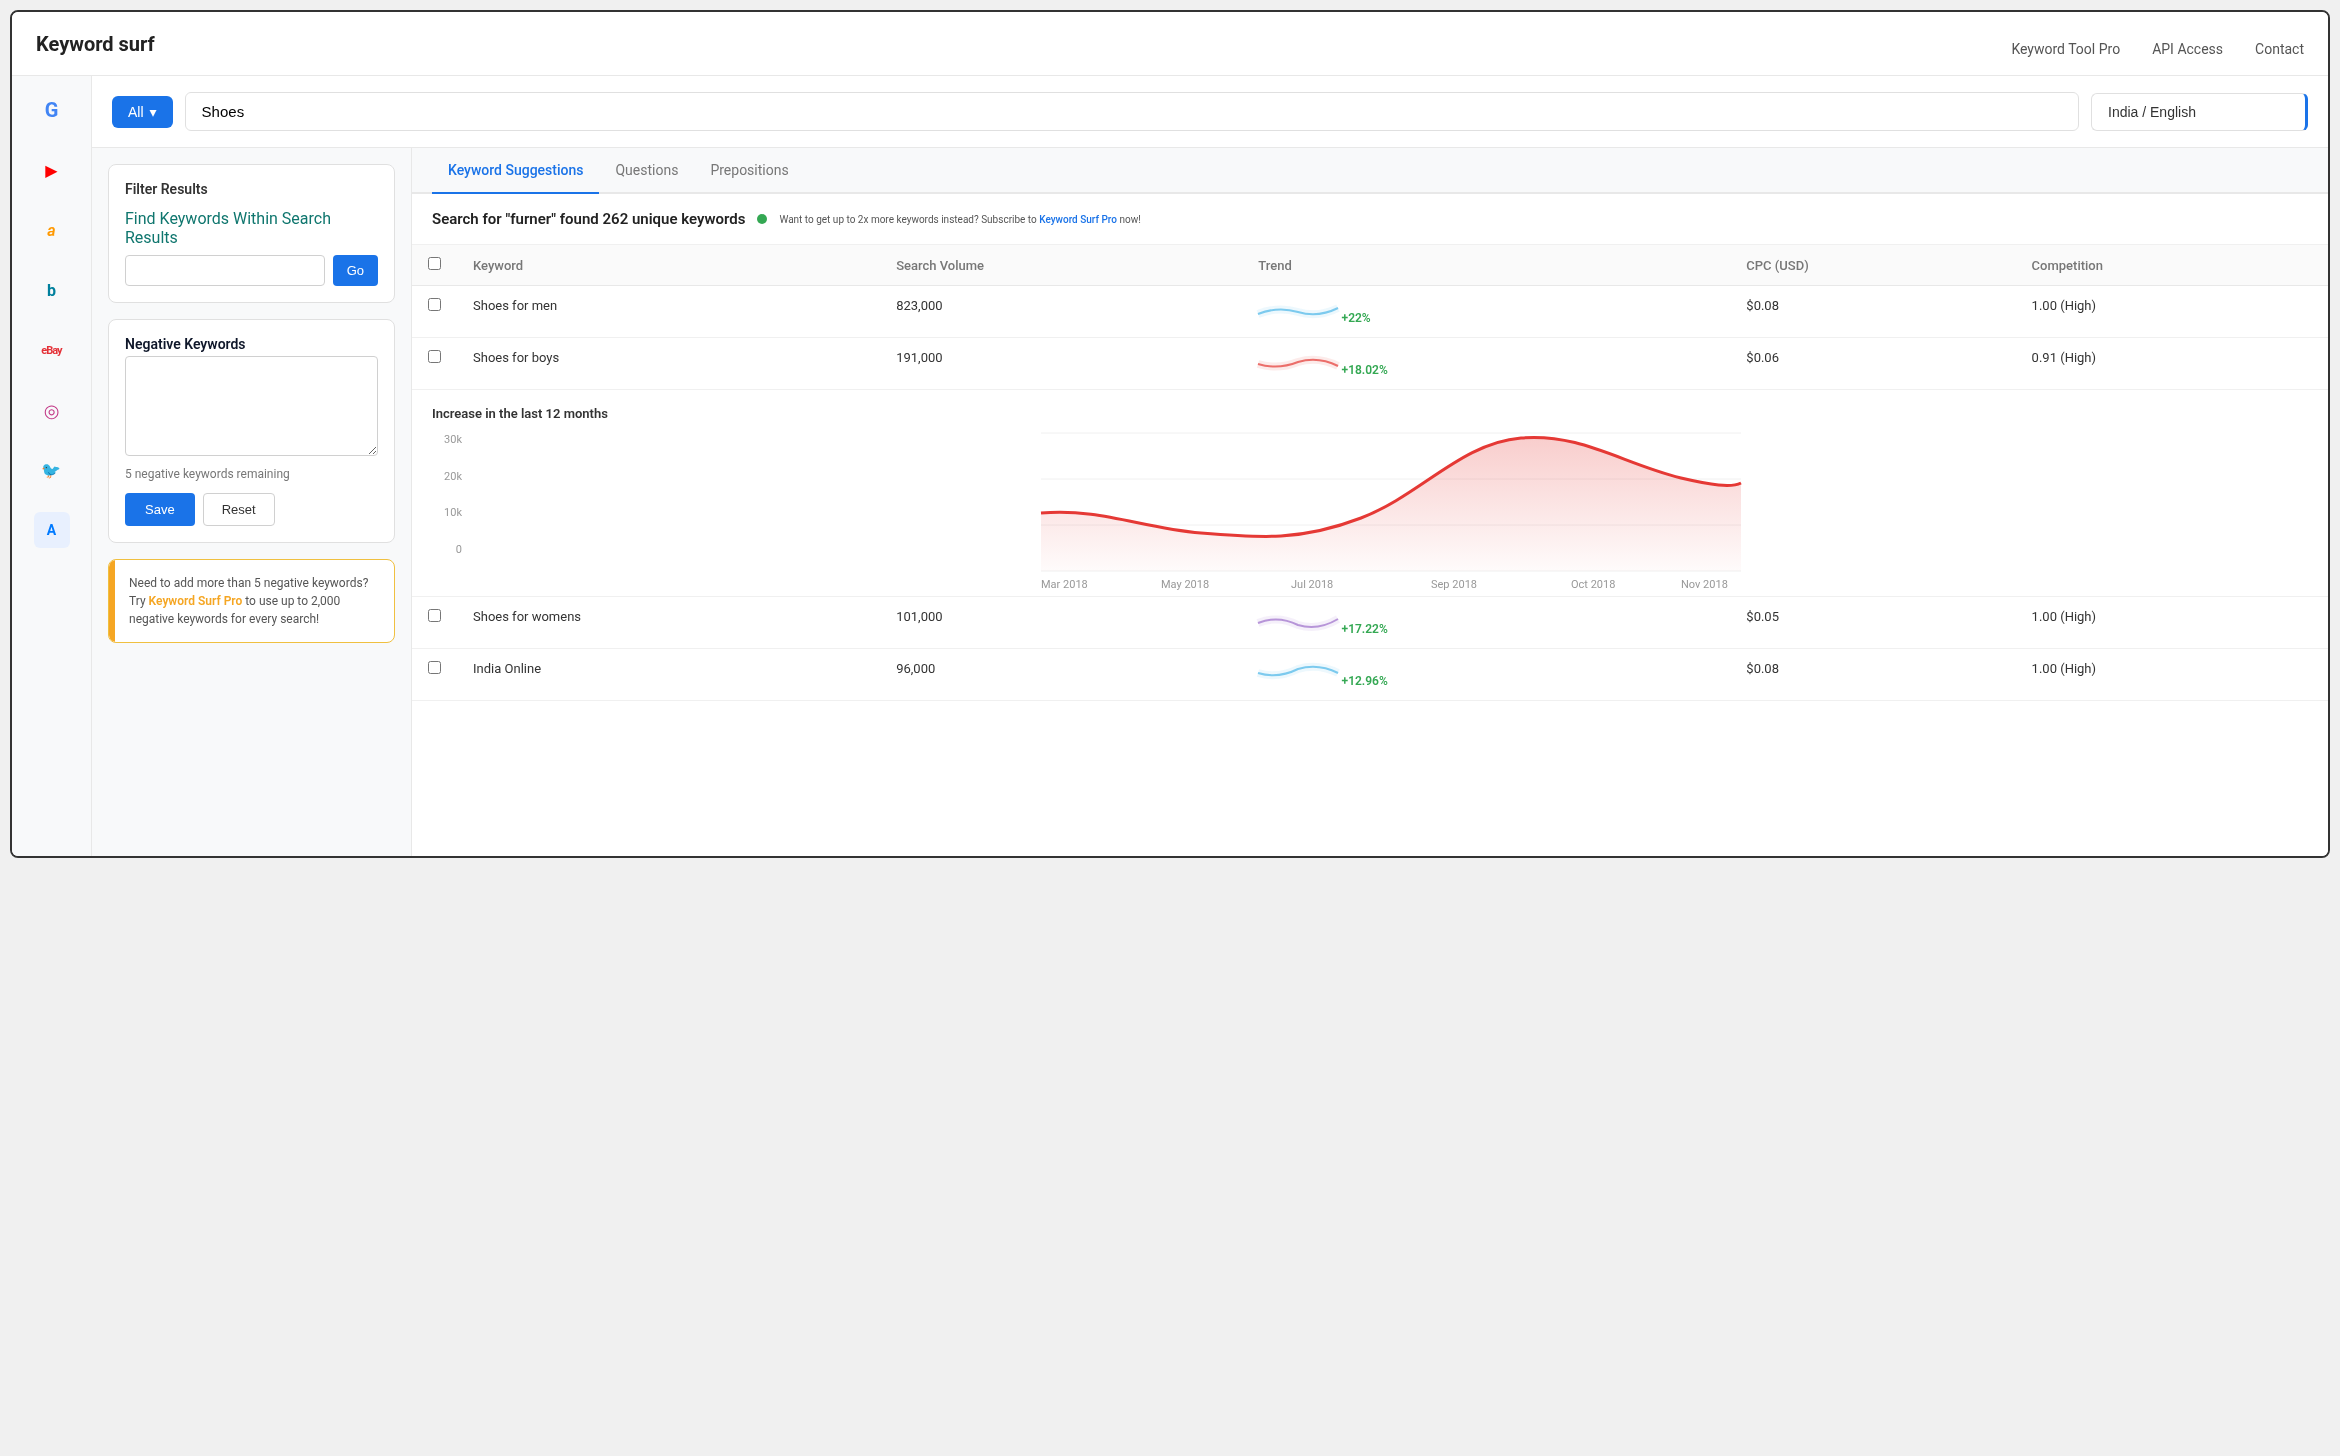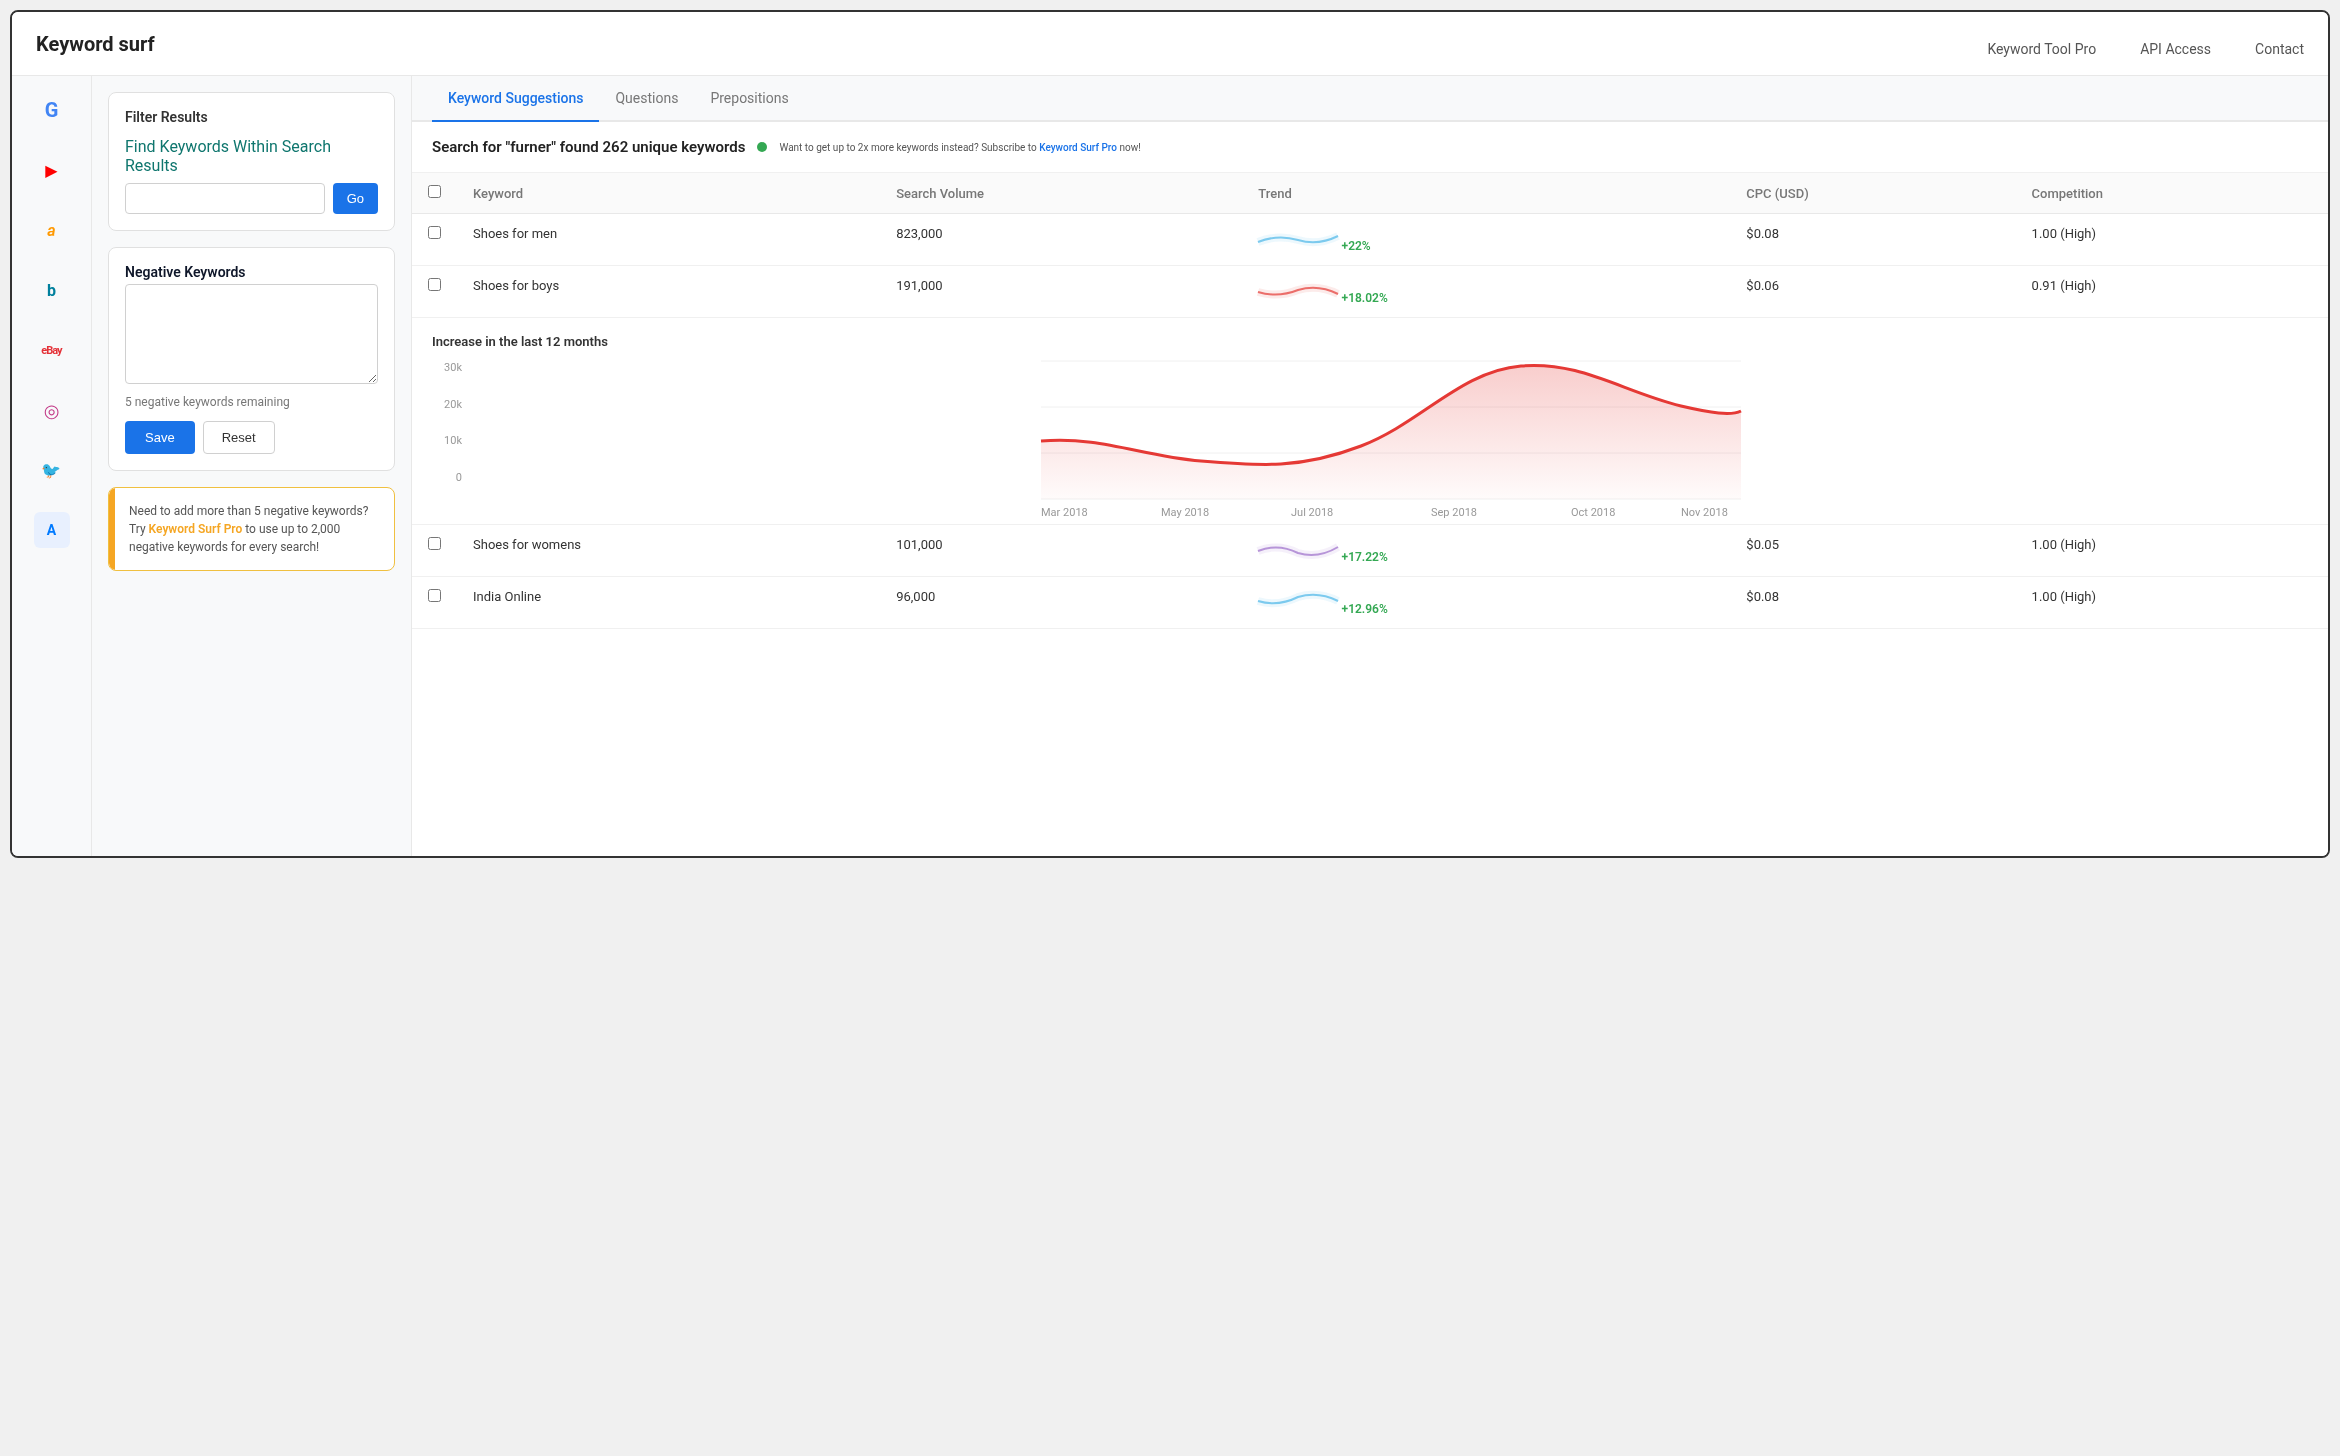--- a/index.html
+++ b/index.html
@@ -3,21 +3,21 @@
   <meta charset="utf-8">
   <style>
     * { box-sizing: border-box; margin: 0; padding: 0; }
     body { font-family: -apple-system, BlinkMacSystemFont, 'Segoe UI', Roboto, sans-serif; background: #f0f0f0; font-size: 14px; color: #333; }
 
     .app-frame { background: #fff; border: 2px solid #333; margin: 10px; border-radius: 8px; overflow: hidden; min-height: 820px; }
 
     
     .top-nav { display: flex; align-items: center; padding: 0 24px; height: 64px; border-bottom: 1px solid #e8e8e8; background: #fff; }
     .logo { font-size: 20px; font-weight: 700; color: #222; margin-right: auto; }
-    .nav-links { display: flex; gap: 44px; align-items: center; margin-top: 10px; }
+    .nav-links { display: flex; gap: 32px; align-items: center; margin-top: 10px; }
     .nav-link { color: #555; font-size: 14px; cursor: pointer; text-decoration: none; }
 
     
     .main-layout { display: flex; height: calc(100% - 64px); }
 
     
     .sidebar { width: 80px; background: #f8f9fa; border-right: 1px solid #e8e8e8; display: flex; flex-direction: column; align-items: center; padding: 16px 0; gap: 24px; min-height: 780px; }
     .sidebar-icon { width: 36px; height: 36px; display: flex; align-items: center; justify-content: center; border-radius: 6px; cursor: pointer; color: #555; font-size: 18px; }
 
     
@@ -111,20 +111,30 @@
       <div class="sidebar-icon" style="color:#FF9900;font-size:16px;font-style:italic;font-weight:600;">a</div>
       <div class="sidebar-icon" style="color:#00809d;font-size:16px;font-weight:700;">b</div>
       <div class="sidebar-icon" style="font-size:11px;font-weight:700;color:#e43137;letter-spacing:-1px;">eBay</div>
       <div class="sidebar-icon" style="color:#c13584;font-size:18px;">◎</div>
       <div class="sidebar-icon" style="color:#1da1f2;font-size:16px;">🐦</div>
       <div class="sidebar-icon" style="color:#007aff;font-size:14px;font-weight:700;background:#e8f0fe;border-radius:6px;width:36px;height:36px;display:flex;align-items:center;justify-content:center;">A</div>
     </div>
 
     <div class="content">
 
+      <div class="search-area">
+        <button class="search-type-btn">
+          <span>All</span>
+          <span>▾</span>
+        </button>
+        <div class="search-input-wrap">
+          <input class="search-input" type="text" value="Shoes" style="">
+        </div>
+        <input class="locale-select" type="text" value="India / English" style="border-width: 1px 3px 1px 1px; border-style: solid; border-color: rgb(224, 224, 224) rgb(26, 115, 232) rgb(224, 224, 224) rgb(224, 224, 224); border-image: initial;">
+      </div>
 
       <div class="lower-content">
 
         <div class="left-panel">
 
           <div class="filter-box">
             <div class="filter-title">Filter Results</div>
             <div class="filter-label">Find Keywords Within Search Results</div>
             <div class="filter-input-row">
               <input class="filter-input" type="text" placeholder="" style="">

